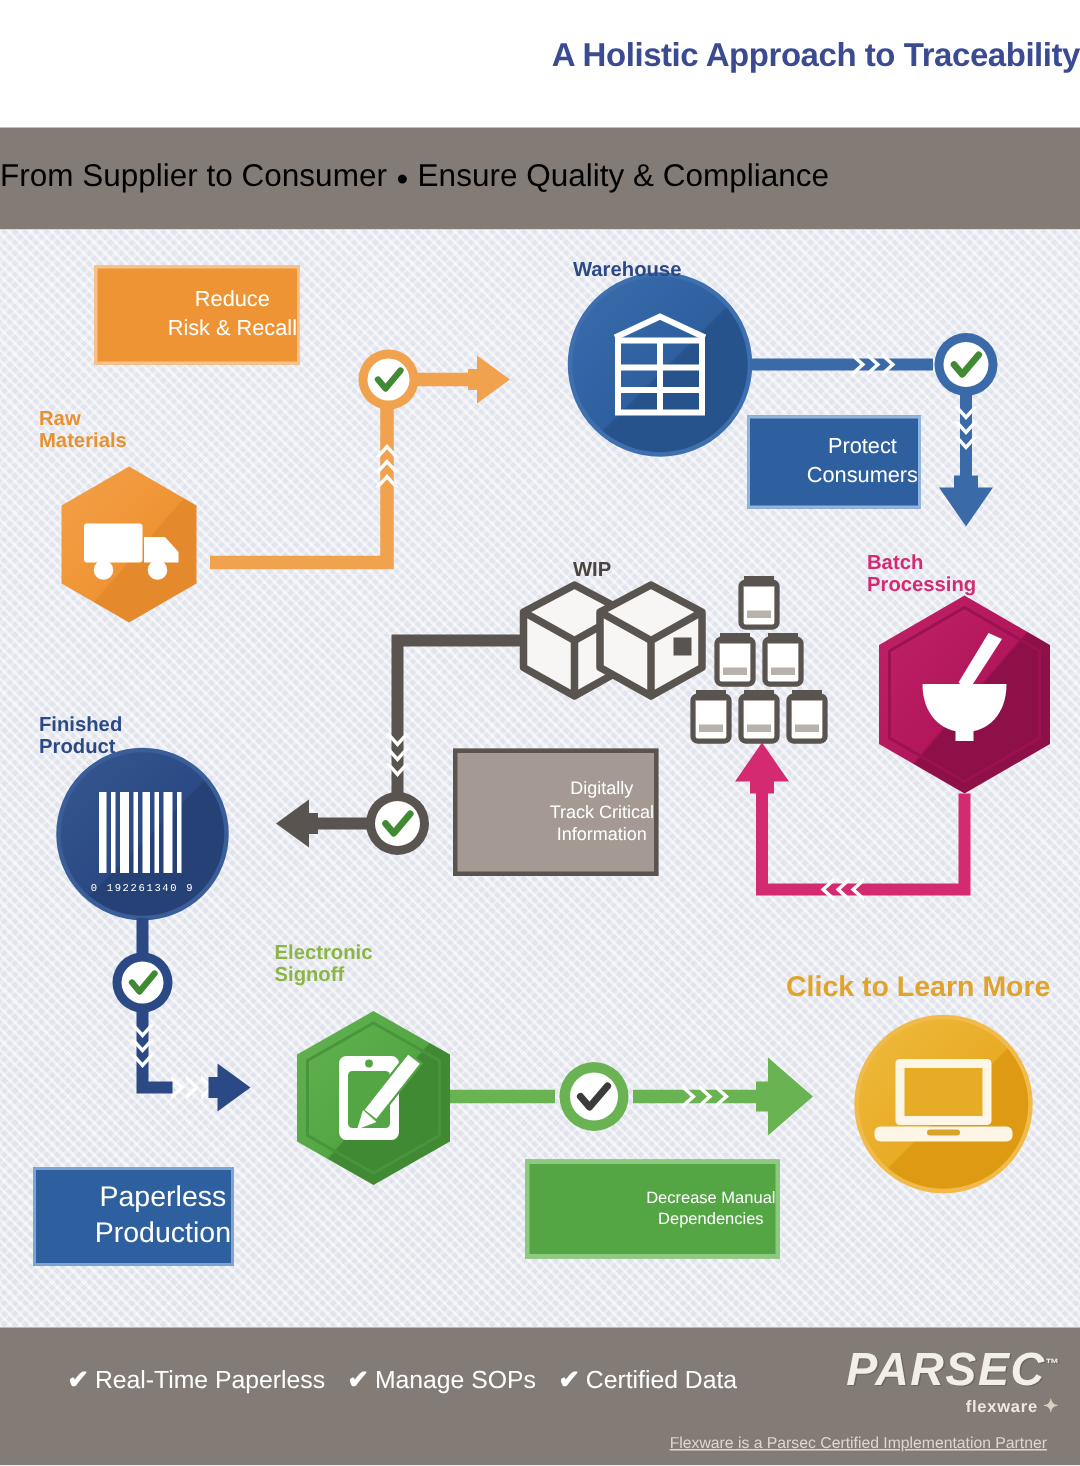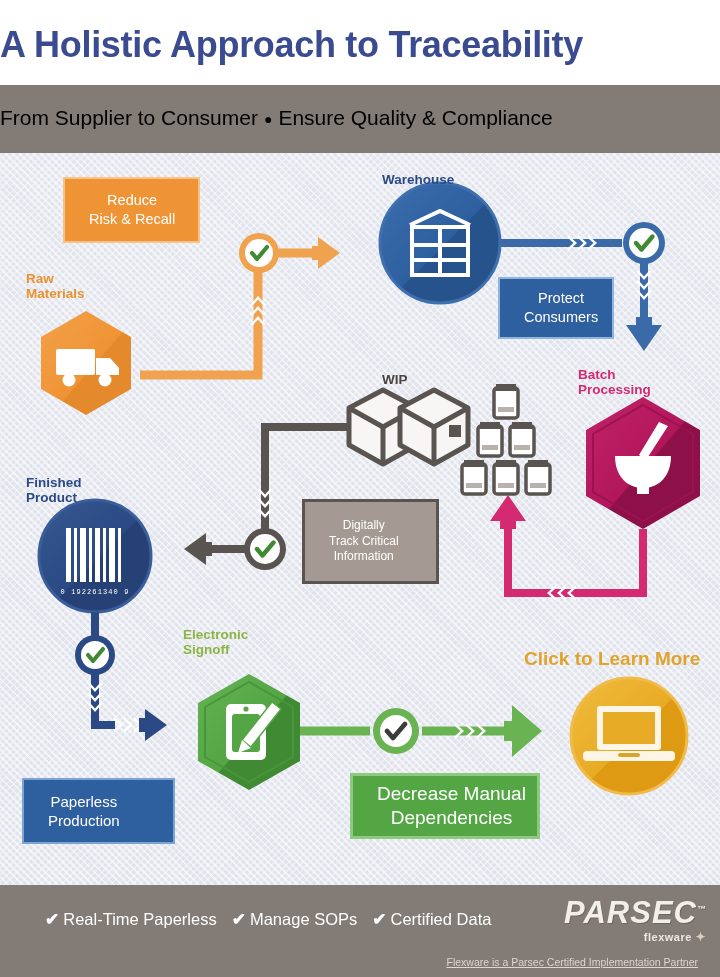--- a/index.html
+++ b/index.html
@@ -10,22 +10,22 @@
     background:#ffffff;
     overflow:hidden;
   }
   #page{position:relative;width:720px;height:977px;overflow:hidden;background:#ffffff;}
 
   
   #title-band{
     position:absolute;left:0;top:0;width:720px;height:85px;background:#ffffff;
   }
   #page-title{
-    position:absolute;left:0;top:24px;width:720px;text-align:left;
-    font-size:36px;font-weight:bold;color:#3b4b91;letter-spacing:-0.3px;
+    position:absolute;left:0;top:24px;width:720px;text-align:right;
+    font-size:22px;font-weight:bold;color:#3b4b91;letter-spacing:-0.3px;
     font-family:"Liberation Sans", sans-serif;
   }
   #subtitle-band{
     position:absolute;left:0;top:85px;width:720px;height:68px;background:#837b75;
   }
   #subtitle-text{
     position:absolute;left:0;top:21px;width:720px;text-align:left;
     font-size:21px;color:#000000;font-weight:normal;
   }
   #subtitle-text .dot{font-size:14px;vertical-align:middle;padding:0 6px;}
@@ -76,42 +76,42 @@
   .lbl-warehouse{left:382px;top:19px;width:120px;color:#2b4a85;}
   .lbl-raw{left:26px;top:118px;width:120px;color:#e8912f;}
   .lbl-batch{left:578px;top:214px;width:122px;color:#d42a72;}
   .lbl-wip{left:382px;top:219px;width:100px;color:#4b4441;}
   .lbl-finished{left:26px;top:322px;width:122px;color:#2b4a85;}
   .lbl-esign{left:183px;top:474px;width:140px;color:#8cb544;}
   .lbl-learn{left:524px;top:495px;width:190px;color:#e0a32c;font-size:19px;}
 
   
   .callout{
-    position:absolute;display:flex;align-items:center;justify-content:flex-start;
-    text-align:center;color:#ffffff;line-height:1.28;box-sizing:border-box;padding-left:24px;
+    position:absolute;display:flex;align-items:center;justify-content:flex-end;
+    text-align:center;color:#ffffff;line-height:1.28;box-sizing:border-box;
   }
   .c-reduce{
     left:63px;top:24px;width:137px;height:66px;
     background:#ef9434;border:2px solid #f7c188;font-size:14.5px;
   }
   .c-protect{
     left:498px;top:124px;width:116px;height:62px;
     background:#2e5f9e;border:2px solid #8fb4dd;font-size:14.5px;
   }
   .c-digital{
     left:302px;top:346px;width:137px;height:85px;
     background:#a49a93;border:3px solid #5a5450;font-size:12px;
   }
   .c-paperless{
-    left:22px;top:625px;width:153px;height:66px;
-    background:#2e5f9e;border:2px solid #7ba4d2;font-size:15px;
+    left:22px;top:625px;width:134px;height:66px;
+    background:#2e5f9e;border:2px solid #7ba4d2;font-size:19px;
   }
   .c-decrease{
-    left:350px;top:620px;width:190px;height:66px;
-    background:#54a544;border:3px solid #8dc97e;font-size:19px;
+    left:350px;top:620px;width:170px;height:66px;
+    background:#54a544;border:3px solid #8dc97e;font-size:11px;
   }
 </style>
 </head>
 <body>
 
 <div id="page">
 
   <div id="title-band">
     <div id="page-title">A Holistic Approach to Traceability</div>
   </div>

